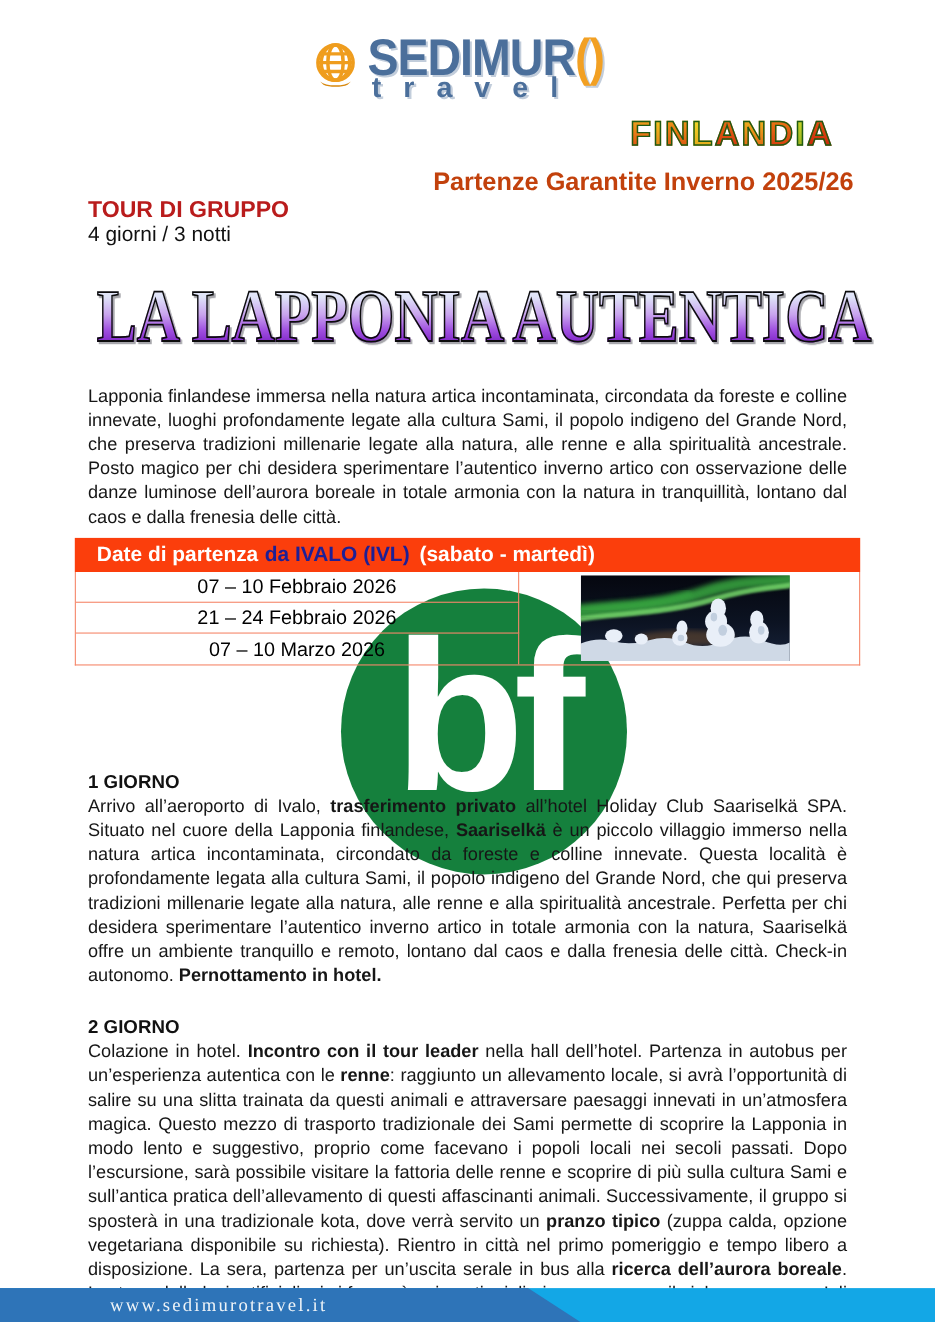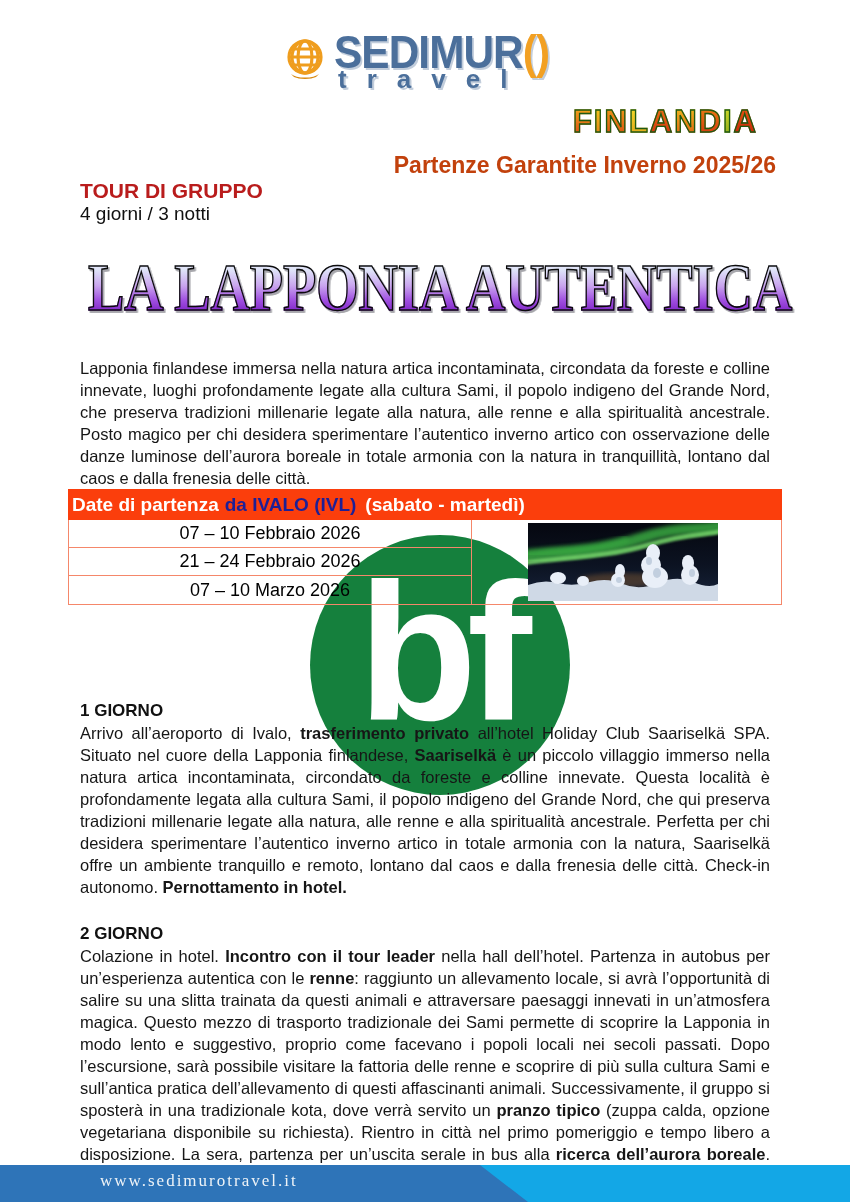--- a/index.html
+++ b/index.html
@@ -31,47 +31,47 @@
   .main-title{position:absolute;left:0;right:0;top:248px;z-index:1;text-align:center;}
   .main-title span{display:inline-block;transform:scaleX(.8);transform-origin:50% 50%;
       font-family:"Liberation Serif",serif;font-weight:bold;font-size:68px;letter-spacing:0px;
       background-image:linear-gradient(180deg,#f3f5ff 0%,#dfe3f8 28%,#c9a4ee 48%,#a050e0 66%,#7a1ec2 84%,#5c0f9c 100%);
       -webkit-background-clip:text;background-clip:text;color:transparent;
       -webkit-text-stroke:1.6px #0c0c0c;filter:drop-shadow(2px 2px 0 rgba(60,60,70,.45));
       white-space:nowrap;}
 
   
   .bodytext{font-size:16.5px;line-height:22px;text-align:justify;color:#161616;}
-  .intro{position:absolute;left:80px;right:80px;top:357px;z-index:1;}
+  .intro{position:absolute;left:80px;right:80px;top:349px;z-index:1;}
   .days{position:absolute;left:80px;right:80px;top:662px;z-index:1;margin-top:39px;}
   .day-heading{font-size:17px;font-weight:bold;margin:0 0 1px 0;}
   .day-block{margin:0 0 26px 0;}
   .day-para b{font-weight:bold;}
 
   
   .departures{position:absolute;left:68px;right:68px;top:489px;z-index:1;}
   .dep-bar{height:31px;line-height:31px;background:#fb3e0c;color:#fff;font-size:19px;
-      font-weight:bold;padding-left:4px;white-space:nowrap;}
+      font-weight:bold;padding-left:20px;white-space:nowrap;}
   .dep-bar .hl{color:#1d1f96;margin-left:6px;}
   .dep-bar .sfx{margin-left:9px;}
   .dep-grid{display:grid;grid-template-columns:403px 1fr;grid-template-rows:28px 28px 28px;
       border:1px solid #f5876a;border-top:none;background:transparent;}
   .dep-cell{border-bottom:1px solid #f5876a;border-right:1px solid #f5876a;
       display:flex;align-items:center;justify-content:center;font-size:18px;color:#000;}
   .dep-cell.last{border-bottom:none;}
   .dep-photo-cell{grid-column:2;grid-row:1 / 4;display:flex;align-items:flex-start;padding:3px 0 0 56px;}
 
   
   .watermark{position:absolute;left:310px;top:535px;width:260px;height:260px;border-radius:50%;
       background:#15803d;z-index:0;display:flex;align-items:center;justify-content:center;}
   .watermark span{font-weight:bold;font-size:195px;color:#ffffff;letter-spacing:-10px;
       line-height:1;transform:translateY(-14px);}
 
   
-  .footer{position:absolute;left:0;bottom:0;width:850px;height:37px;background:#13a7e6;z-index:2;}
+  .footer{position:absolute;left:0;bottom:0;width:850px;height:31px;background:#13a7e6;z-index:2;}
   .footer-dark{position:absolute;left:0;top:0;width:100%;height:100%;background:#2e74b8;
       clip-path:polygon(0 0,480px 0,528px 100%,0 100%);}
   .footer-url{position:absolute;left:100px;top:0;line-height:31px;color:#eef3f7;
       font-family:"Liberation Serif",serif;font-size:17px;letter-spacing:2px;z-index:3;}
 </style>
 </head>
 <body>
 
 <div class="page">
 

